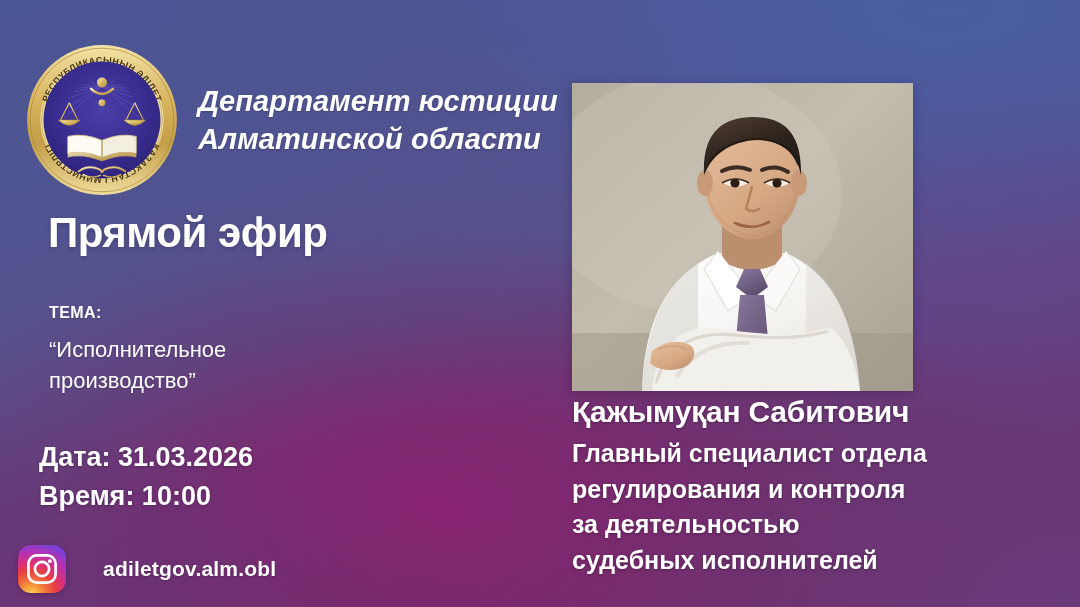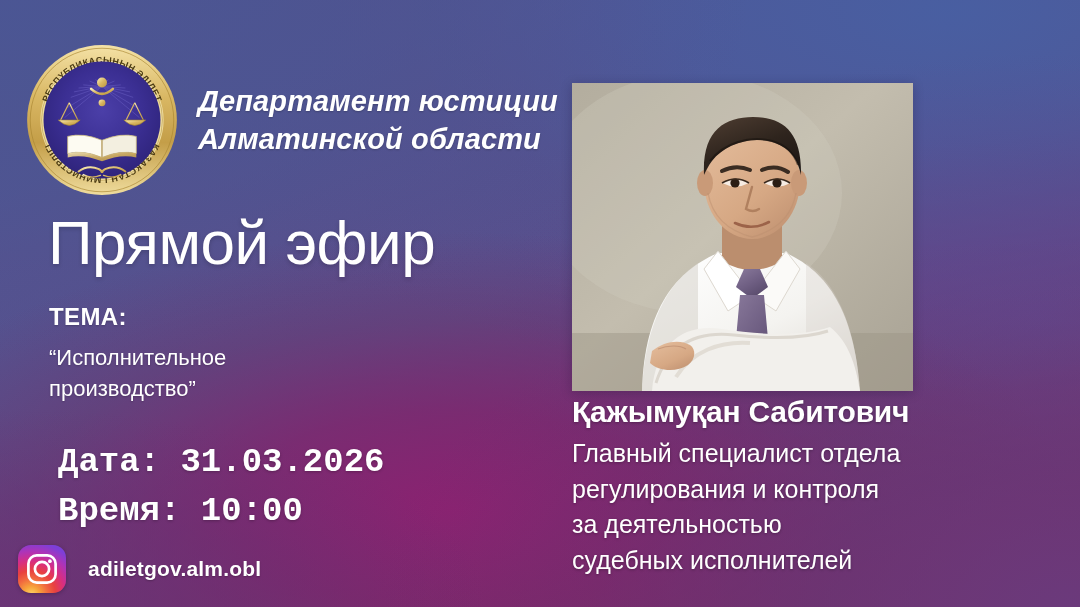--- a/index.html
+++ b/index.html
@@ -99,69 +99,68 @@
     text-shadow: 0 1px 2px rgba(0,0,0,0.22);
     white-space: pre-line;
     font-style: italic;
   }
 
   
   .live-title {
     position: absolute;
     left: 48px;
     top: 212px;
-    font-size: 62px;
-    font-weight: normal;
+    font-size: 42px;
+    font-weight: bold;
     letter-spacing: -0.5px;
     line-height: 1;
     text-shadow: 0 2px 4px rgba(0,0,0,0.18);
   }
 
   
   .topic {
     position: absolute;
     left: 49px;
     top: 305px;
     line-height: 1.0;
   }
   .topic-label {
-    font-size: 24px;
+    font-size: 16px;
     font-weight: bold;
     letter-spacing: 0.4px;
     text-shadow: 0 1px 2px rgba(0,0,0,0.2);
   }
   .topic-value {
     margin-top: 13px;
     font-size: 22px;
     font-weight: normal;
     line-height: 1.42;
     white-space: pre-line;
     text-shadow: 0 1px 2px rgba(0,0,0,0.2);
   }
 
   
   .schedule {
     position: absolute;
-    left: 58px;
+    left: 39px;
     top: 438px;
-    font-size: 34px;
+    font-size: 27px;
     font-weight: bold;
     line-height: 1.45;
     text-shadow: 0 1px 3px rgba(0,0,0,0.25);
-    font-family: Liberation Mono, monospace;
   }
 
   
   .social {
     position: absolute;
     left: 18px;
     bottom: 14px;
     display: flex;
     align-items: center;
-    gap: 22px;
+    gap: 37px;
   }
   .ig-badge {
     width: 48px;
     height: 48px;
     flex: 0 0 48px;
     border-radius: 13px;
     background:
       radial-gradient(120% 120% at 28% 104%, #fdd76a 0%, #f7a43b 14%, #f16b3f 28%, #e8413f 42%, #d92e7f 58%, #b033b6 75%, #7c3fd8 92%);
     display: flex;
     align-items: center;
@@ -198,21 +197,21 @@
   .speaker-name {
     font-size: 30px;
     font-weight: bold;
     line-height: 1.08;
     letter-spacing: -0.2px;
     text-shadow: 0 1px 3px rgba(0,0,0,0.3);
   }
   .speaker-position {
     margin-top: 8px;
     font-size: 25px;
-    font-weight: normal;
+    font-weight: bold;
     line-height: 1.42;
     white-space: pre-line;
     text-shadow: 0 1px 3px rgba(0,0,0,0.3);
   }
 </style>
 </head>
 <body>
 
 <div id="poster">
 

